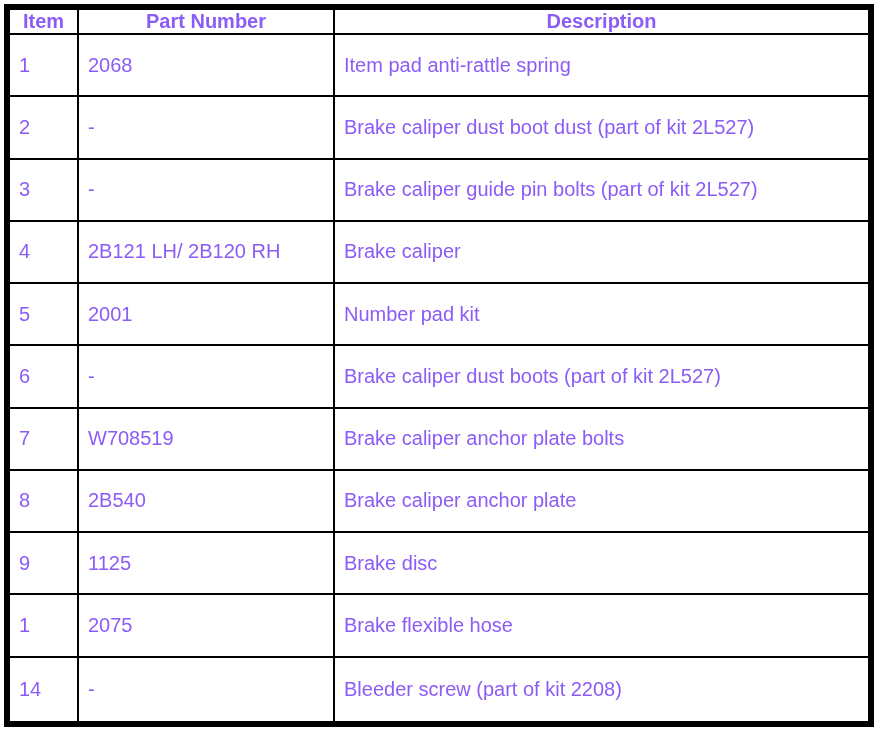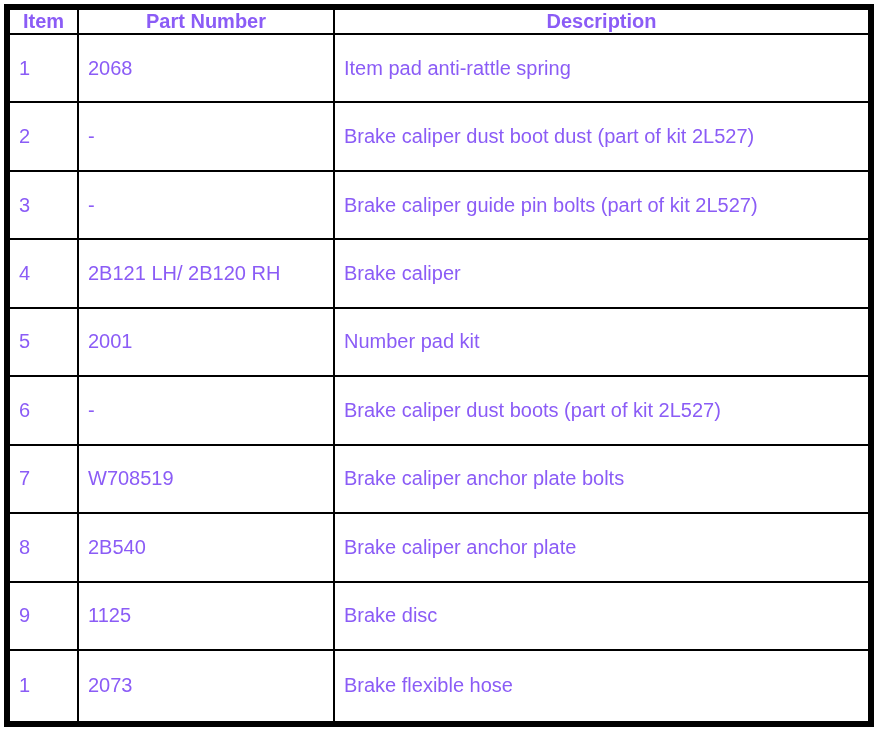--- a/index.html
+++ b/index.html
@@ -105,18 +105,23 @@
           <td>2B540</td>
           <td>Brake caliper anchor plate</td>
         </tr>
         <tr>
           <td>9</td>
           <td>1125</td>
           <td>Brake disc</td>
         </tr>
         <tr>
           <td>1</td>
-          <td>2073</td>
+          <td>2075</td>
           <td>Brake flexible hose</td>
+        </tr>
+        <tr>
+          <td>14</td>
+          <td>-</td>
+          <td>Bleeder screw (part of kit 2208)</td>
         </tr>
       </tbody>
   </table>
 </div>
 
 </body></html>

